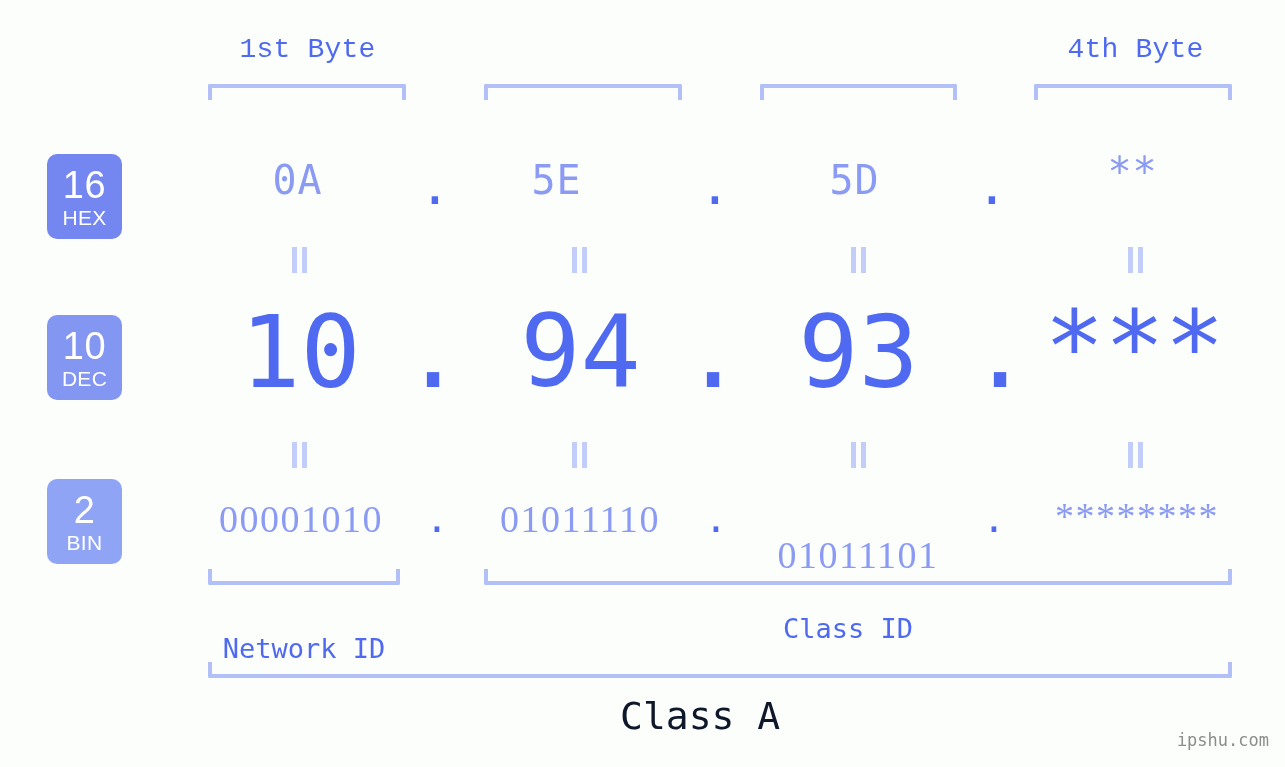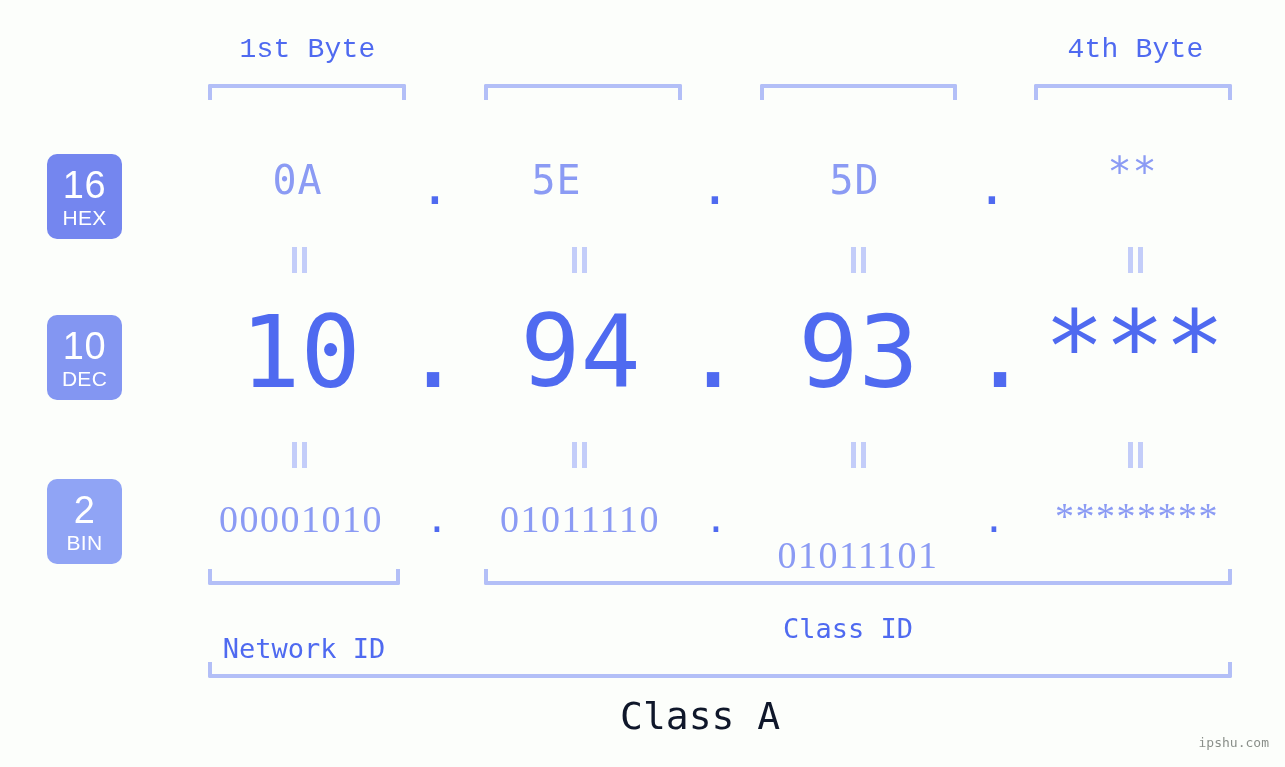--- a/index.html
+++ b/index.html
@@ -172,21 +172,21 @@
     text-align: left;
     line-height: 1;
   }
 
   
   .watermark {
     position: absolute;
     right: 16px;
     bottom: 18px;
     font-family: "DejaVu Sans Mono", "Liberation Mono", monospace;
-    font-size: 13px;
+    font-size: 17px;
     color: #8a8f8a;
     white-space: nowrap;
     line-height: 1;
   }
 </style>
 </head>
 <body>
 
 <div class="stage">
 

